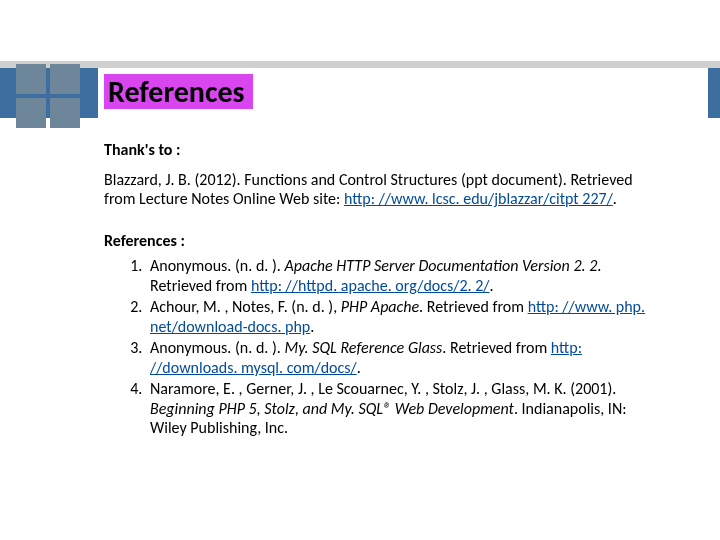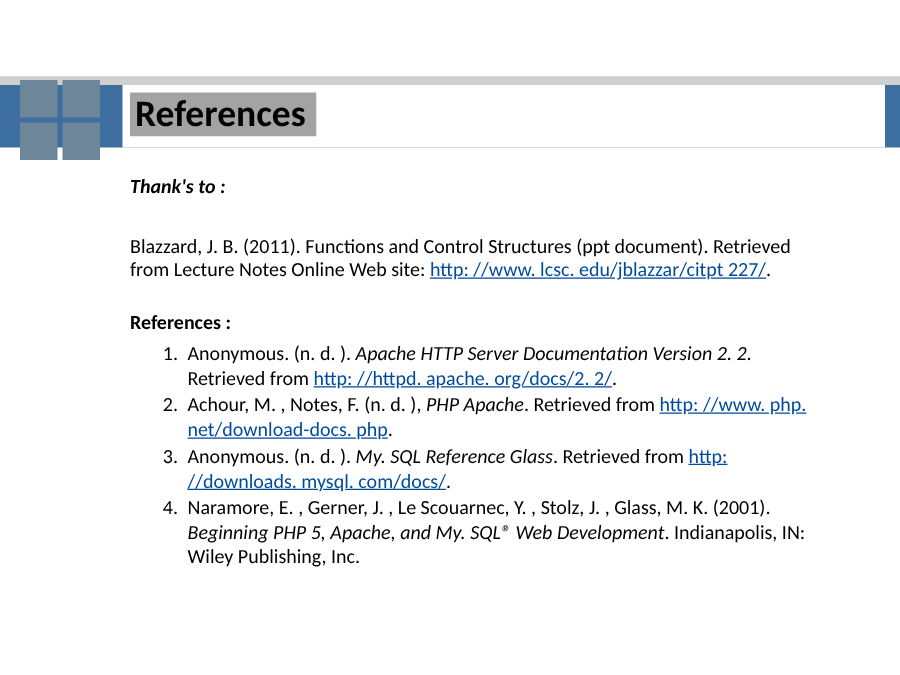--- a/index.html
+++ b/index.html
@@ -48,21 +48,21 @@
   .sq3 { top: 98px; left: 16px; }
   .sq4 { top: 98px; left: 50px; }
   .title {
     position: absolute;
     top: 74px;
     left: 104px;
     font-size: 30px;
     font-weight: 700;
     color: #000;
     z-index: 3;
-    background: #a3a3a3;
+    background: #d946ef;
     padding: 1px 8px 1px 4px;
     line-height: 1.1;
   }
   
   .title-box {
     position: absolute;
     top: 68px;
     left: 98px;
     width: 610px;
     height: 50px;
@@ -72,22 +72,21 @@
   .body {
     position: absolute;
     top: 140px;
     left: 104px;
     width: 560px;
     font-size: 16px;
     line-height: 1.22;
   }
   .thanks-label {
     font-weight: 700;
-    margin-bottom: 28px;
-    font-style: italic;
+    margin-bottom: 10px;
   }
   .thanks-entry {
     margin-bottom: 22px;
   }
   a.ref-link {
     color: #004b9b;
   }
   .refs-label {
     font-weight: 700;
   }
@@ -111,32 +110,32 @@
   <div class="sq sq1"></div>
   <div class="sq sq2"></div>
   <div class="sq sq3"></div>
   <div class="sq sq4"></div>
   <div class="title-box"></div>
   <div class="title">References</div>
 
   <div class="body">
     <div class="thanks-label">Thank's to :</div>
     <div class="thanks-entry">
-      <span>Blazzard, J. B. (2011). Functions and Control Structures (ppt document). Retrieved from Lecture Notes Online Web site: </span><a class="ref-link" href="#">http: //www. lcsc. edu/jblazzar/citpt 227/</a><span>.</span>
+      <span>Blazzard, J. B. (2012). Functions and Control Structures (ppt document). Retrieved from Lecture Notes Online Web site: </span><a class="ref-link" href="#">http: //www. lcsc. edu/jblazzar/citpt 227/</a><span>.</span>
     </div>
 
     <div class="refs-label">References :</div>
     <ol class="refs">
       <li>
         <span>Anonymous. (n. d. ).  </span><span class="italic">Apache HTTP Server Documentation Version 2. 2</span><span>. Retrieved from </span><a class="ref-link" href="#">http: //httpd. apache. org/docs/2. 2/</a><span>.</span>
       </li>
       <li>
         <span>Achour, M. , Notes, F. (n. d. ), </span><span class="italic">PHP Apache</span><span>. Retrieved from </span><a class="ref-link" href="#">http: //www. php. net/download-docs. php</a><span>.</span>
       </li>
       <li>
         <span>Anonymous. (n. d. ). </span><span class="italic">My. SQL Reference Glass</span><span>. Retrieved from </span><a class="ref-link" href="#">http: //downloads. mysql. com/docs/</a><span>.</span>
       </li>
       <li>
-        <span>Naramore, E. , Gerner, J. , Le Scouarnec, Y. , Stolz, J. , Glass, M. K. (2001). </span><span class="italic">Beginning PHP 5, Apache, and My. SQL® Web Development</span><span>. Indianapolis, IN:  Wiley Publishing, Inc.</span>
+        <span>Naramore, E. , Gerner, J. , Le Scouarnec, Y. , Stolz, J. , Glass, M. K. (2001). </span><span class="italic">Beginning PHP 5, Stolz, and My. SQL® Web Development</span><span>. Indianapolis, IN:  Wiley Publishing, Inc.</span>
       </li>
     </ol>
   </div>
 </div>
 
 </body></html>

